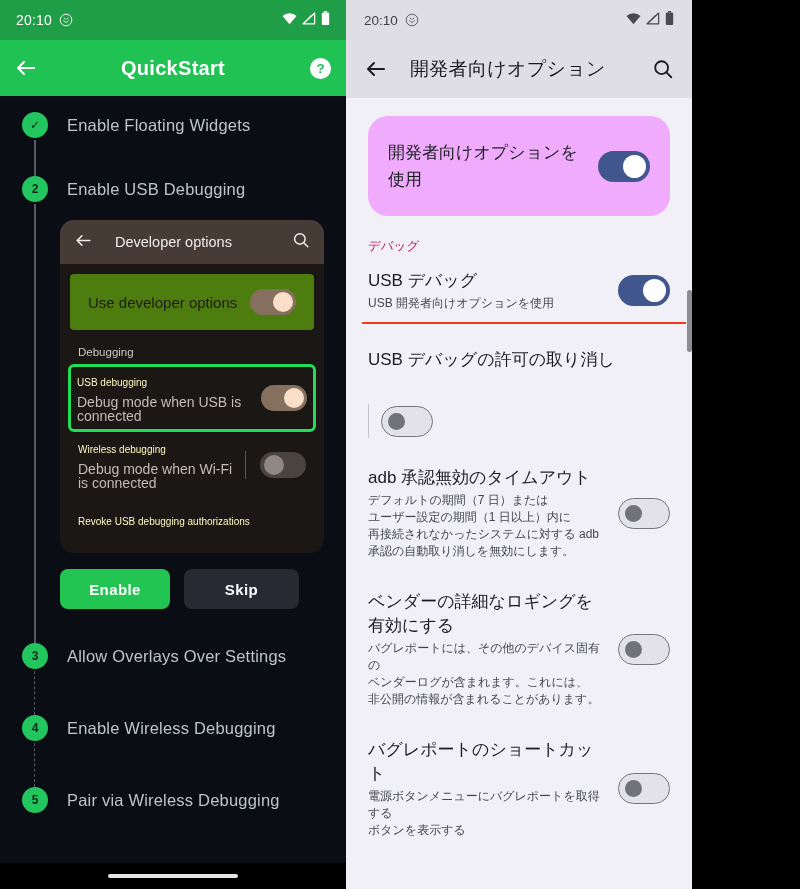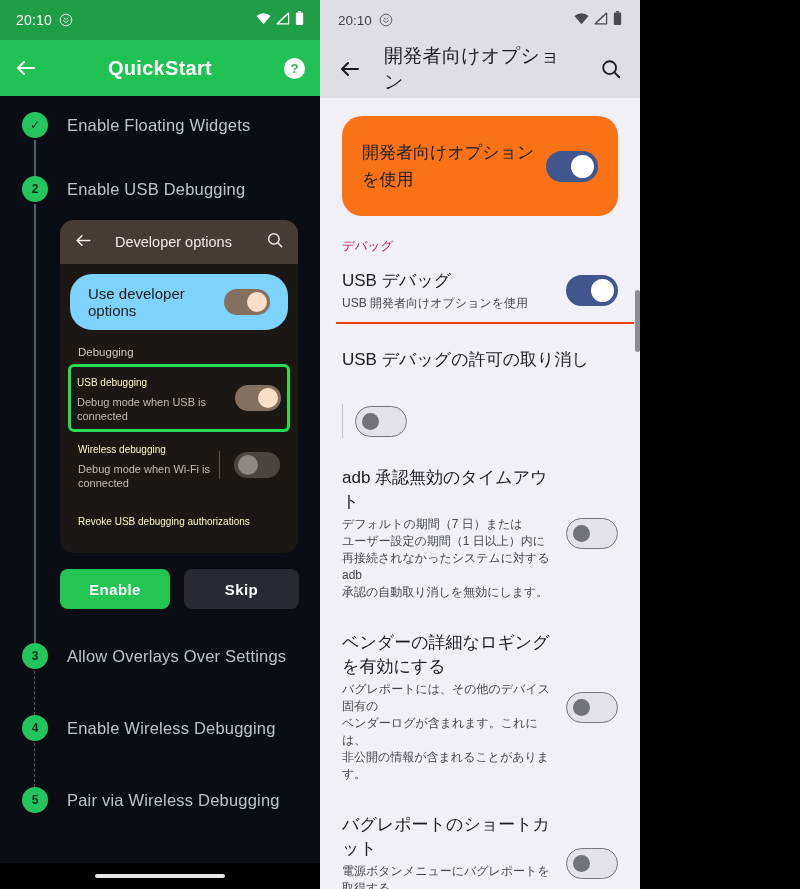--- a/index.html
+++ b/index.html
@@ -2,21 +2,21 @@
 <html><head>
 <meta charset="utf-8">
 <style>
   * { box-sizing: border-box; margin: 0; padding: 0; }
   html, body {
     width: 800px; height: 889px;
     background: #000;
     font-family: "Liberation Sans", "DejaVu Sans", sans-serif;
     overflow: hidden;
   }
-  .screens { display: flex; width: 640px; height: 889px; }
+  .screens { display: flex; width: 692px; height: 889px; }
 
   
   .left {
     width: 400px; height: 889px;
     background: #0b0d14;
     position: relative;
     overflow: hidden;
   }
   .l-statusbar {
     height: 40px; background: #1a9641; background: #18a04a;
@@ -95,22 +95,22 @@
     height: 44px; background: #463b35;
     display: flex; align-items: center; padding: 0 14px;
     gap: 14px;
   }
   .mock-bar-title {
     color: #f2ece9; font-size: 14.5px; flex: 1; text-align: left;
     margin-left: 8px;
   }
   .mock-body { padding: 10px 10px 12px 10px; }
   .use-dev {
-    background: #7dd3fc;
-    border-radius: 22px;
+    background: #4d7c0f;
+    border-radius: 4px;
     height: 56px;
     display: flex; align-items: center;
     padding: 0 18px;
     margin-bottom: 8px;
   }
   .use-dev-label { color: #201b17; font-size: 15px; flex: 1; }
   .section-cap {
     color: #cfc8c3; font-size: 11.5px;
     padding: 8px 8px 6px 8px;
   }
@@ -119,21 +119,21 @@
     display: flex; align-items: center;
     border-radius: 6px;
   }
   .mock-row.highlight {
     border: 3px solid #22dd55;
     padding: 6px 6px;
     margin: 0 -2px;
   }
   .mock-row-texts { flex: 1; min-width: 0; }
   .mock-row-title { color: #fef9c3; font-size: 10px; line-height: 19px; }
-  .mock-row-sub { color: #c4bcb7; font-size: 11px; margin-top: 3px; line-height: 14px; }
+  .mock-row-sub { color: #c4bcb7; font-size: 14px; margin-top: 3px; line-height: 14px; }
 
   
   .tgl {
     width: 46px; height: 26px; border-radius: 13px;
     position: relative; flex: 0 0 46px;
   }
   .tgl .knob {
     position: absolute; top: 3px; width: 20px; height: 20px;
     border-radius: 50%;
   }
@@ -189,21 +189,21 @@
     display: flex; align-items: center; padding: 0 18px; gap: 22px;
   }
   .r-appbar-title {
     color: #1b1b1f; font-size: 19px; flex: 1;
     letter-spacing: .3px;
   }
   .r-content { padding: 0; }
 
   .master-card {
     margin: 18px 22px 0 22px;
-    background: #f97316;
+    background: #f0abfc;
     border-radius: 20px;
     min-height: 100px;
     display: flex; align-items: center;
     padding: 14px 20px;
     gap: 10px;
   }
   .master-label {
     flex: 1; color: #191c20; font-size: 17px; line-height: 27px;
   }
   .tgl-l {

